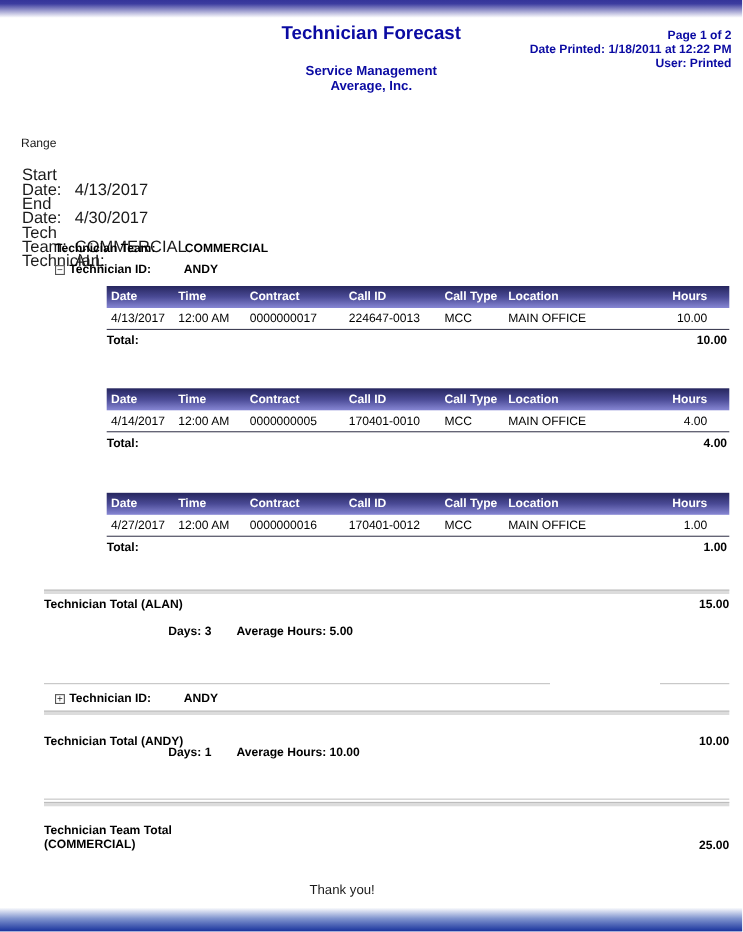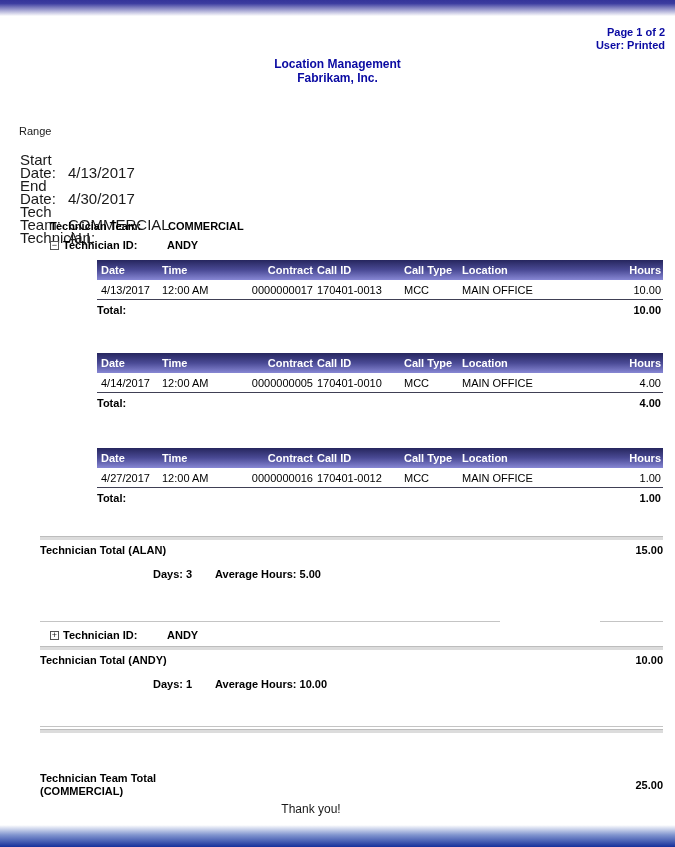--- a/index.html
+++ b/index.html
@@ -35,23 +35,23 @@
                    font-size:9px; line-height:7px; text-align:center; font-weight:normal;
                    color:#222; margin-right:4px; cursor:pointer; }
   .tid-row .tid-label { display:inline-block; width:104px; }
 
   
   .dtable { position:absolute; left:97px; width:566px; font-size:11px; }
   .dt-header { display:flex; height:20px; align-items:center; color:#fff; font-weight:bold;
                background:linear-gradient(to bottom,#26265e 0%,#4a4a95 50%,#8787d4 100%); }
   .dt-row { display:flex; height:19px; align-items:center; color:#000; }
   .dt-cell { padding-left:4px; overflow:hidden; white-space:nowrap; }
-  .c0{width:61px;} .c1{width:65px;} .c2{width:90px;text-align:right;} .c3{width:87px;}
+  .c0{width:61px;} .c1{width:65px;} .c2{width:90px;} .c3{width:87px;}
   .c4{width:58px;} .c5{width:117px;}
-  .c6{width:88px; text-align:right; padding-left:0; padding-right:2px;}
+  .c6{width:88px; text-align:right; padding-left:0; padding-right:20px;}
   .dt-total { border-top:1px solid #404055; padding-top:4px; display:flex;
               justify-content:space-between; font-weight:bold; }
   .dt-total .tv { padding-right:2px; }
 
   
   .gray-bar { position:absolute; left:40px; width:623px; height:4px;
               background:#dcdcdc; border-top:1px solid #bdbdbd; }
   .thin-line { position:absolute; height:1px; background:#c4c4c4; }
   .sum-row { position:absolute; left:40px; width:623px; display:flex;
              justify-content:space-between; font-size:11px; font-weight:bold; color:#000; }
@@ -64,29 +64,31 @@
   .thanks { position:absolute; left:0; top:802px; width:622px; text-align:center;
             font-size:12px; color:#1a1a1a; }
 </style>
 </head>
 <body>
 
 <div class="page">
 
   <div class="top-bar"></div>
 
+  <div class="title">Technician Forecast</div>
 
   <div class="hdr-right">
     <div>Page 1 of 2</div>
+    <div>Date Printed: 1/18/2011 at 12:22 PM</div>
     <div>User: Printed</div>
   </div>
 
   <div class="org">
-    <div>Location Management</div>
-    <div>Fabrikam, Inc.</div>
+    <div>Service Management</div>
+    <div>Average, Inc.</div>
   </div>
 
   <div class="range-title">Range</div>
   <div class="range-fields">
     <div><span class="rlabel">Start Date:</span><span>4/13/2017</span></div>
     <div><span class="rlabel">End Date:</span><span>4/30/2017</span></div>
     <div><span class="rlabel">Tech Team:</span><span>COMMERCIAL</span></div>
     <div><span class="rlabel">Technician:</span><span>ALL</span></div>
   </div>
 
@@ -107,21 +109,21 @@
       <span class="dt-cell c2">Contract</span>
       <span class="dt-cell c3">Call ID</span>
       <span class="dt-cell c4">Call Type</span>
       <span class="dt-cell c5">Location</span>
       <span class="dt-cell c6">Hours</span>
     </div>
     <div class="dt-row">
       <span class="dt-cell c0">4/13/2017</span>
       <span class="dt-cell c1">12:00 AM</span>
       <span class="dt-cell c2">0000000017</span>
-      <span class="dt-cell c3">170401-0013</span>
+      <span class="dt-cell c3">224647-0013</span>
       <span class="dt-cell c4">MCC</span>
       <span class="dt-cell c5">MAIN OFFICE</span>
       <span class="dt-cell c6">10.00</span>
     </div>
     <div class="dt-total">
       <span>Total:</span>
       <span class="tv">10.00</span>
     </div>
   </div>
 
@@ -186,32 +188,32 @@
   </div>
 
   <div class="thin-line" style="left:40px; top:621px; width:460px;"></div>
   <div class="thin-line" style="left:600px; top:621px; width:63px;"></div>
   <div class="tid-row" style="top:629px;">
     <span class="tbox">+</span>
     <span class="tid-label">Technician ID:</span>
     <span>ANDY</span>
   </div>
   <div class="gray-bar" style="top:646px;"></div>
-  <div class="sum-row" style="top:654px;">
+  <div class="sum-row" style="top:668px;">
     <span>Technician Total (ANDY)</span>
     <span>10.00</span>
   </div>
   <div class="days-row" style="top:678px;">
     <span class="days-group"><span>Days:</span> <span>1</span></span>
     <span class="avg-group"><span>Average Hours:</span> <span>10.00</span></span>
   </div>
 
   <div class="thin-line" style="left:40px; top:726px; width:623px;"></div>
   <div class="gray-bar" style="top:729px;"></div>
-  <div class="sum-row" style="top:772px; align-items:center;">
+  <div class="sum-row" style="top:749px; align-items:flex-end;">
     <span class="team-total-left">
       <span>Technician Team Total</span><br>
       <span>(COMMERCIAL)</span>
     </span>
     <span>25.00</span>
   </div>
 
   <div class="thanks">Thank you!</div>
 
   <div class="bottom-bar"></div>

